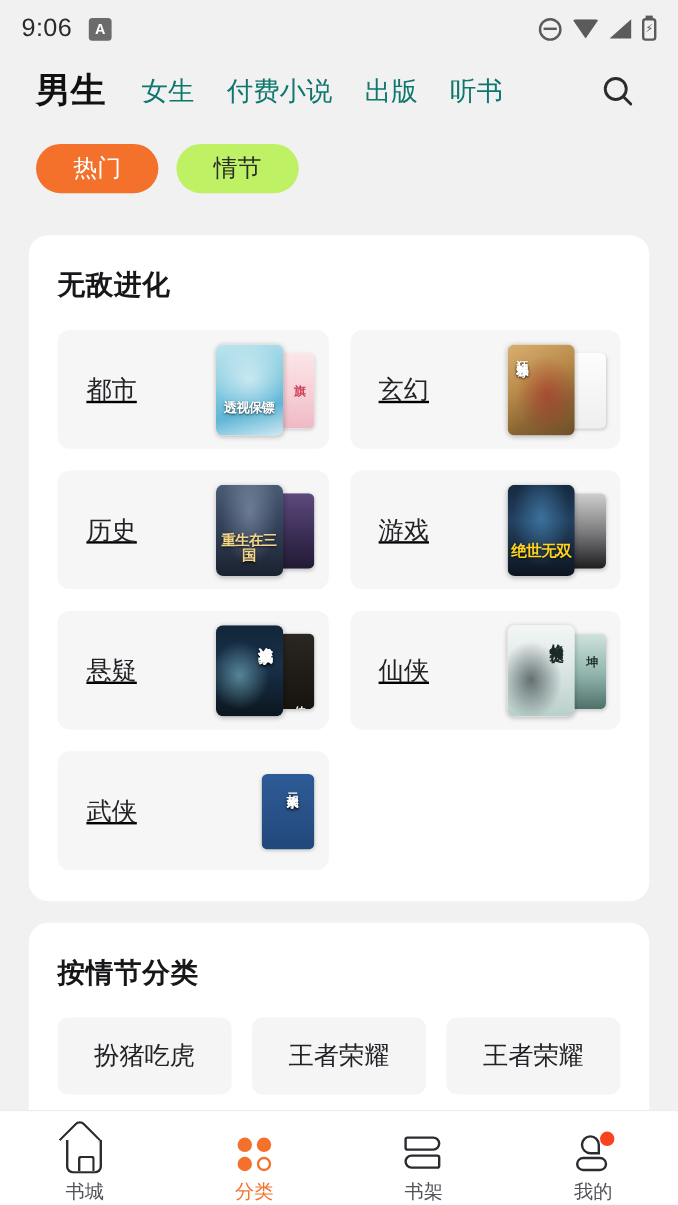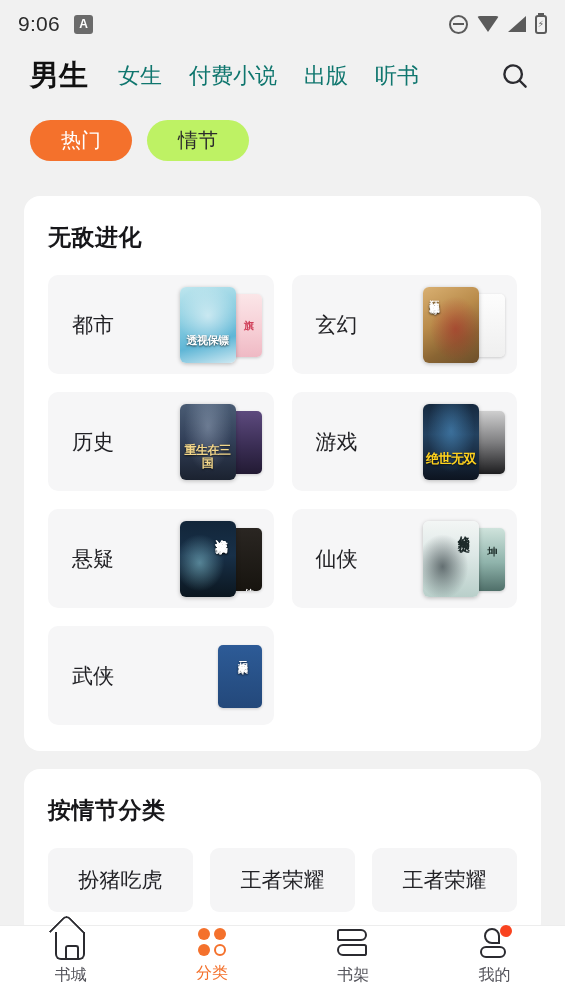--- a/index.html
+++ b/index.html
@@ -48,21 +48,21 @@
     align-items: center; justify-content: center; font-size: 20px;
     background: #bef264; color: #2C2C2C; padding: 0 22px;
   }
   .pill.active { background: #F4712C; color: #FFFFFF; }
 
   
   .scroll { position: absolute; top: 178px; left: 0; right: 0; bottom: 79px; overflow: hidden; }
   .card { background: #FFFFFF; border-radius: 16px; margin: 18px 24px 0 24px; padding: 26px 24px 26px 24px; }
   .card-title { font-size: 23px; font-weight: bold; color: #17171A; letter-spacing: .5px; }
 
-  .grid { display: grid; grid-template-columns: 1fr 1fr; gap: 18px 18px; margin-top: 22px; }
+  .grid { display: grid; grid-template-columns: 1fr 1fr; gap: 18px 18px; margin-top: 22px; text-decoration: underline; }
   .cat {
     position: relative; height: 99px; background: #F6F6F7; border-radius: 10px;
     display: flex; align-items: center; padding-left: 24px;
   }
   .cat-label { font-size: 21px; color: #222226; }
 
   
   .covers { position: absolute; right: 12px; top: 50%; transform: translateY(-50%);
     width: 94px; height: 80px; }
   .cover-back {
@@ -89,21 +89,21 @@
   .chip {
     flex: 1; height: 64px; background: #F5F5F6; border-radius: 9px;
     display: flex; align-items: center; justify-content: center;
     font-size: 21px; color: #222226;
   }
 
   
   .bottomnav {
     position: absolute; left: 0; right: 0; bottom: 0; height: 79px;
     background: #FFFFFF; border-top: 1px solid #EDEDED;
-    display: flex; align-items: flex-start;
+    display: flex; align-items: flex-end;
   }
   .nav-item { flex: 1; display: flex; flex-direction: column; align-items: center; gap: 7px; }
   .nav-label { font-size: 16px; color: #53535A; }
   .nav-item.active .nav-label { color: #F4712C; }
   .nav-ico { width: 32px; height: 32px; position: relative; }
 
   .ico-home { width: 30px; height: 28px; border: 2.4px solid #2B2B30; border-top: none;
     border-radius: 0 0 6px 6px; position: relative; margin-top: 6px; }
   .ico-home::before { content: ""; position: absolute; left: -3px; top: -13px; width: 23px; height: 23px;
     border: 2.4px solid #2B2B30; border-right: none; border-bottom: none;

